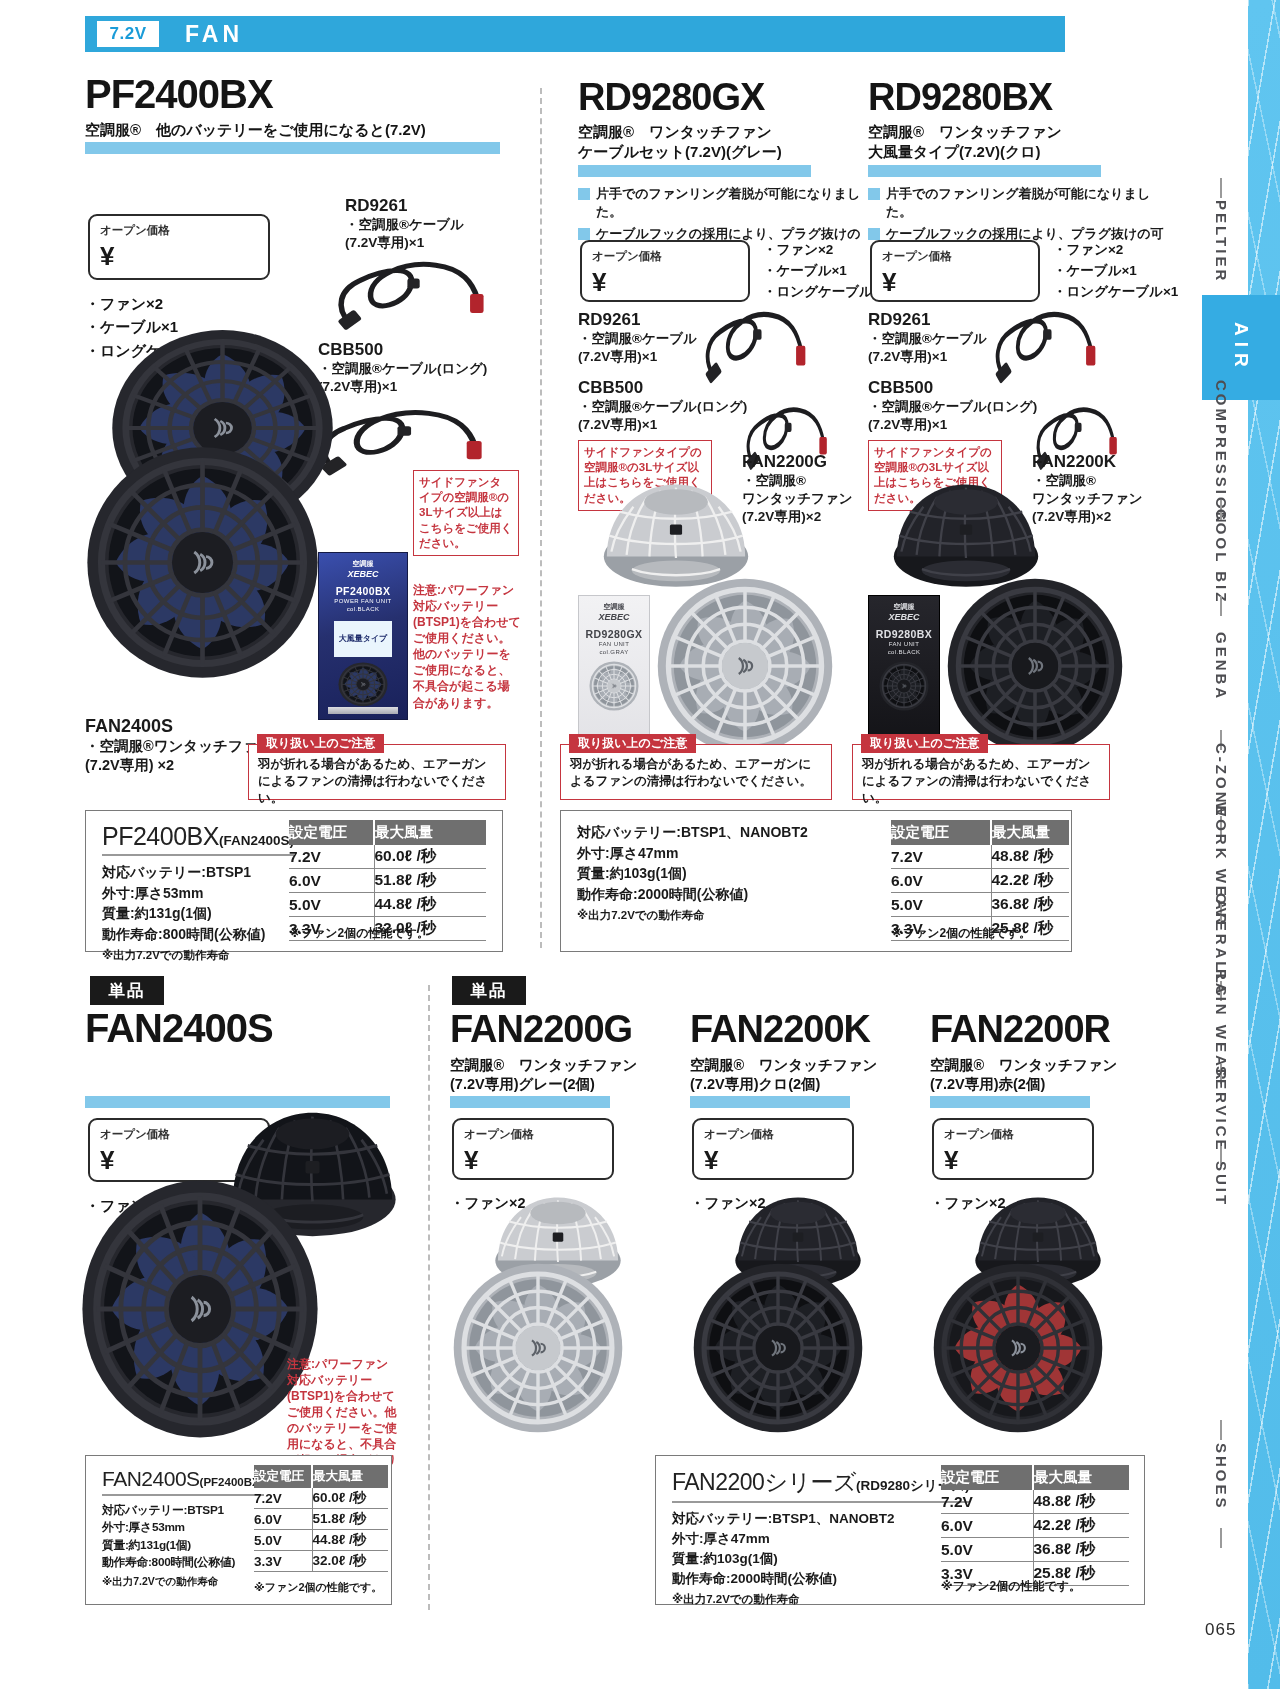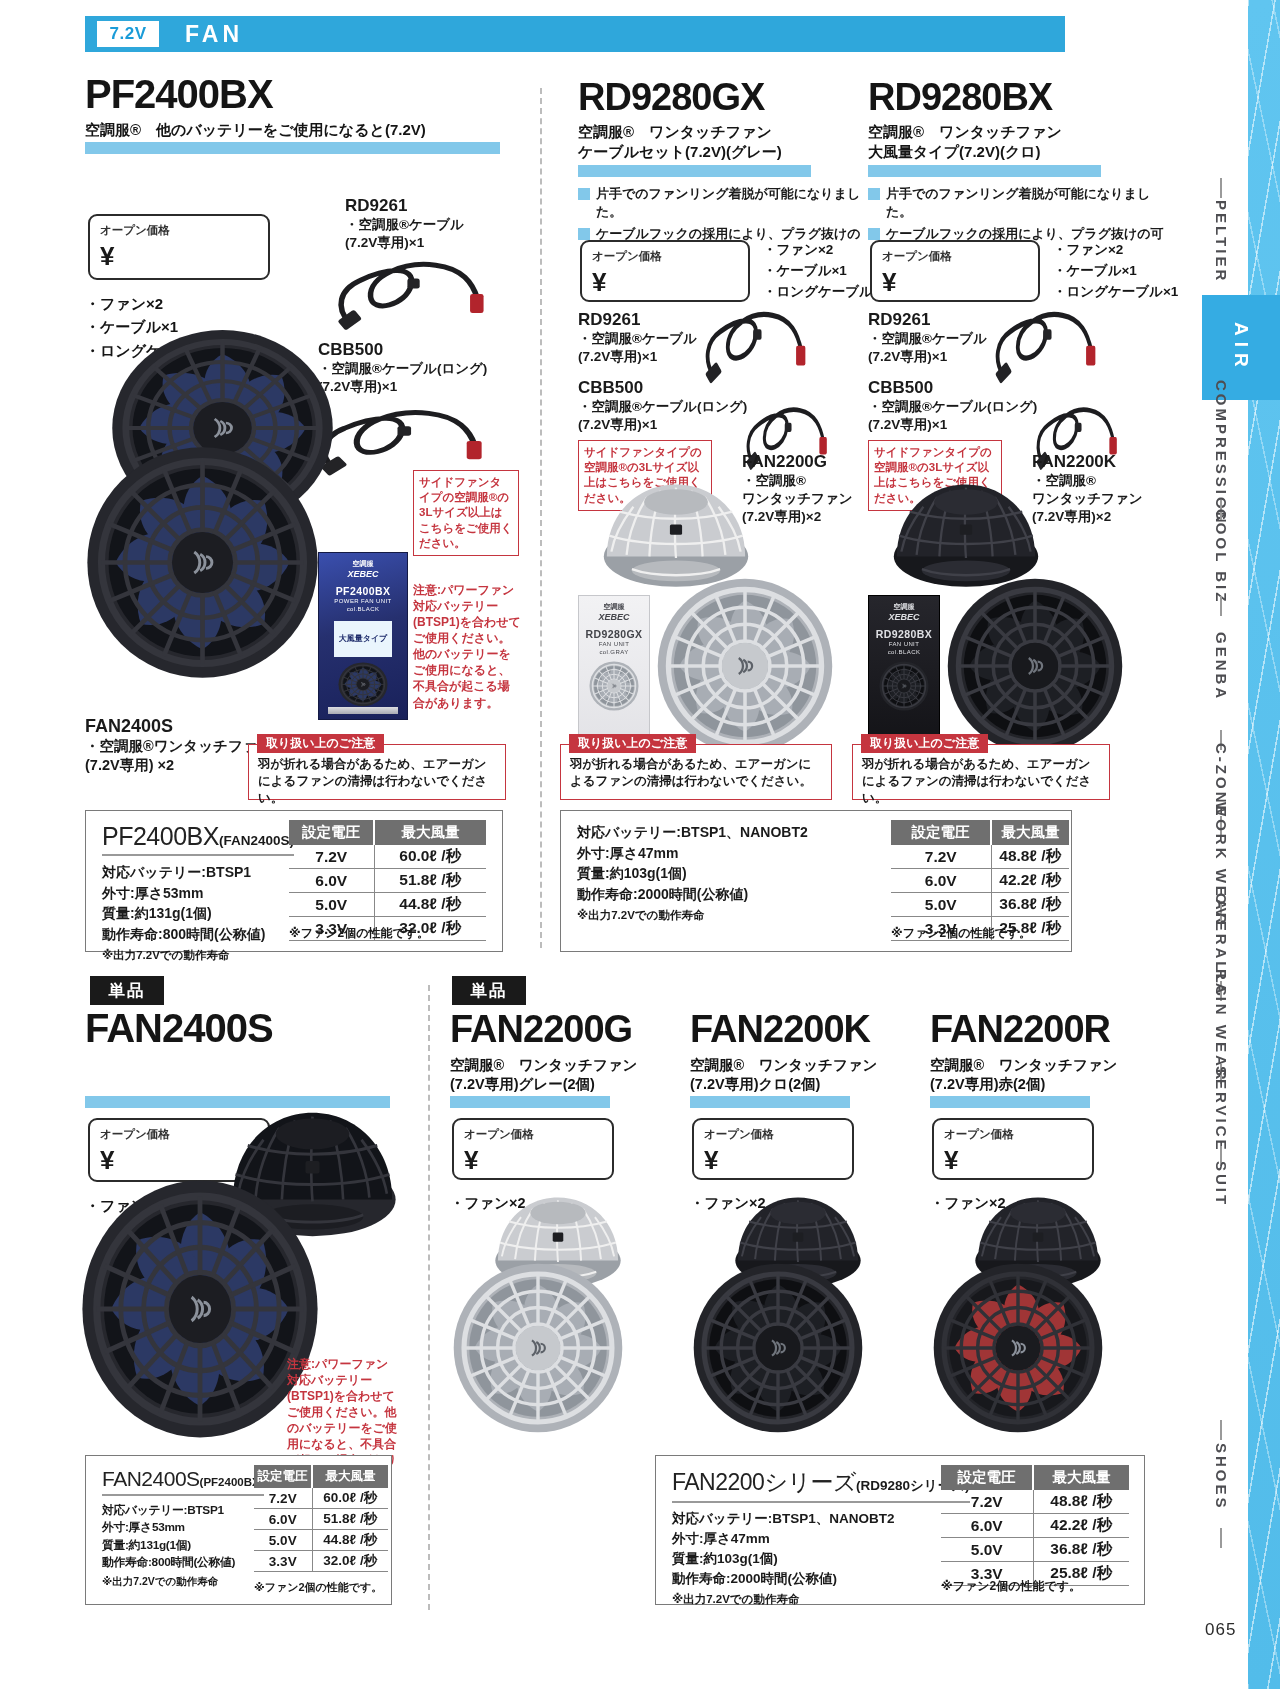--- a/index.html
+++ b/index.html
@@ -40,21 +40,21 @@
   .vdash{position:absolute;width:0;border-left:2px dashed #bcbcbc}
 
   
   .spec{position:absolute;border:1.5px solid #7a7a7a;background:#fff;box-sizing:border-box}
   .sp-left{position:absolute;left:16px;top:11px;white-space:nowrap}
   .sp-name{display:inline-block;border-bottom:2px solid #999;padding-bottom:3px;margin-bottom:6px}
   .sp-n{font-size:25px;color:#222;letter-spacing:-.5px}
   .sp-ns{font-size:13.5px;font-weight:bold}
   .sp-specs div{font-size:14px;font-weight:bold;line-height:1.48}
   .sp-note{font-size:11.5px;font-weight:bold;margin-top:3px}
-  .vt{position:absolute;top:9px;border-collapse:collapse;text-align:center;left:var(--vtl)}
+  .vt{position:absolute;top:9px;border-collapse:collapse;text-align:left;left:var(--vtl)}
   .vt th{background:#6f6f6f;color:#fff;font-size:14.5px;font-weight:bold;padding:3px 0;border-left:2px solid #fff}
   .vt th:first-child{border-left:none}
   .vt td{font-size:15.5px;font-weight:bold;border-bottom:1.5px solid #888;padding:1px 0}
   .vt td+td{border-left:1.5px solid #888}
   .sp-note2{position:absolute;font-size:12px;font-weight:bold;left:var(--vtl);bottom:9px;white-space:nowrap}
   .spec-s .sp-n{font-size:21px}
   .spec-s .sp-ns{font-size:11.5px}
   .spec-s .sp-specs div{font-size:11.8px;letter-spacing:-.3px}
   .spec-s .sp-note{font-size:10.5px}
   .spec-s .vt th{font-size:12.5px}

